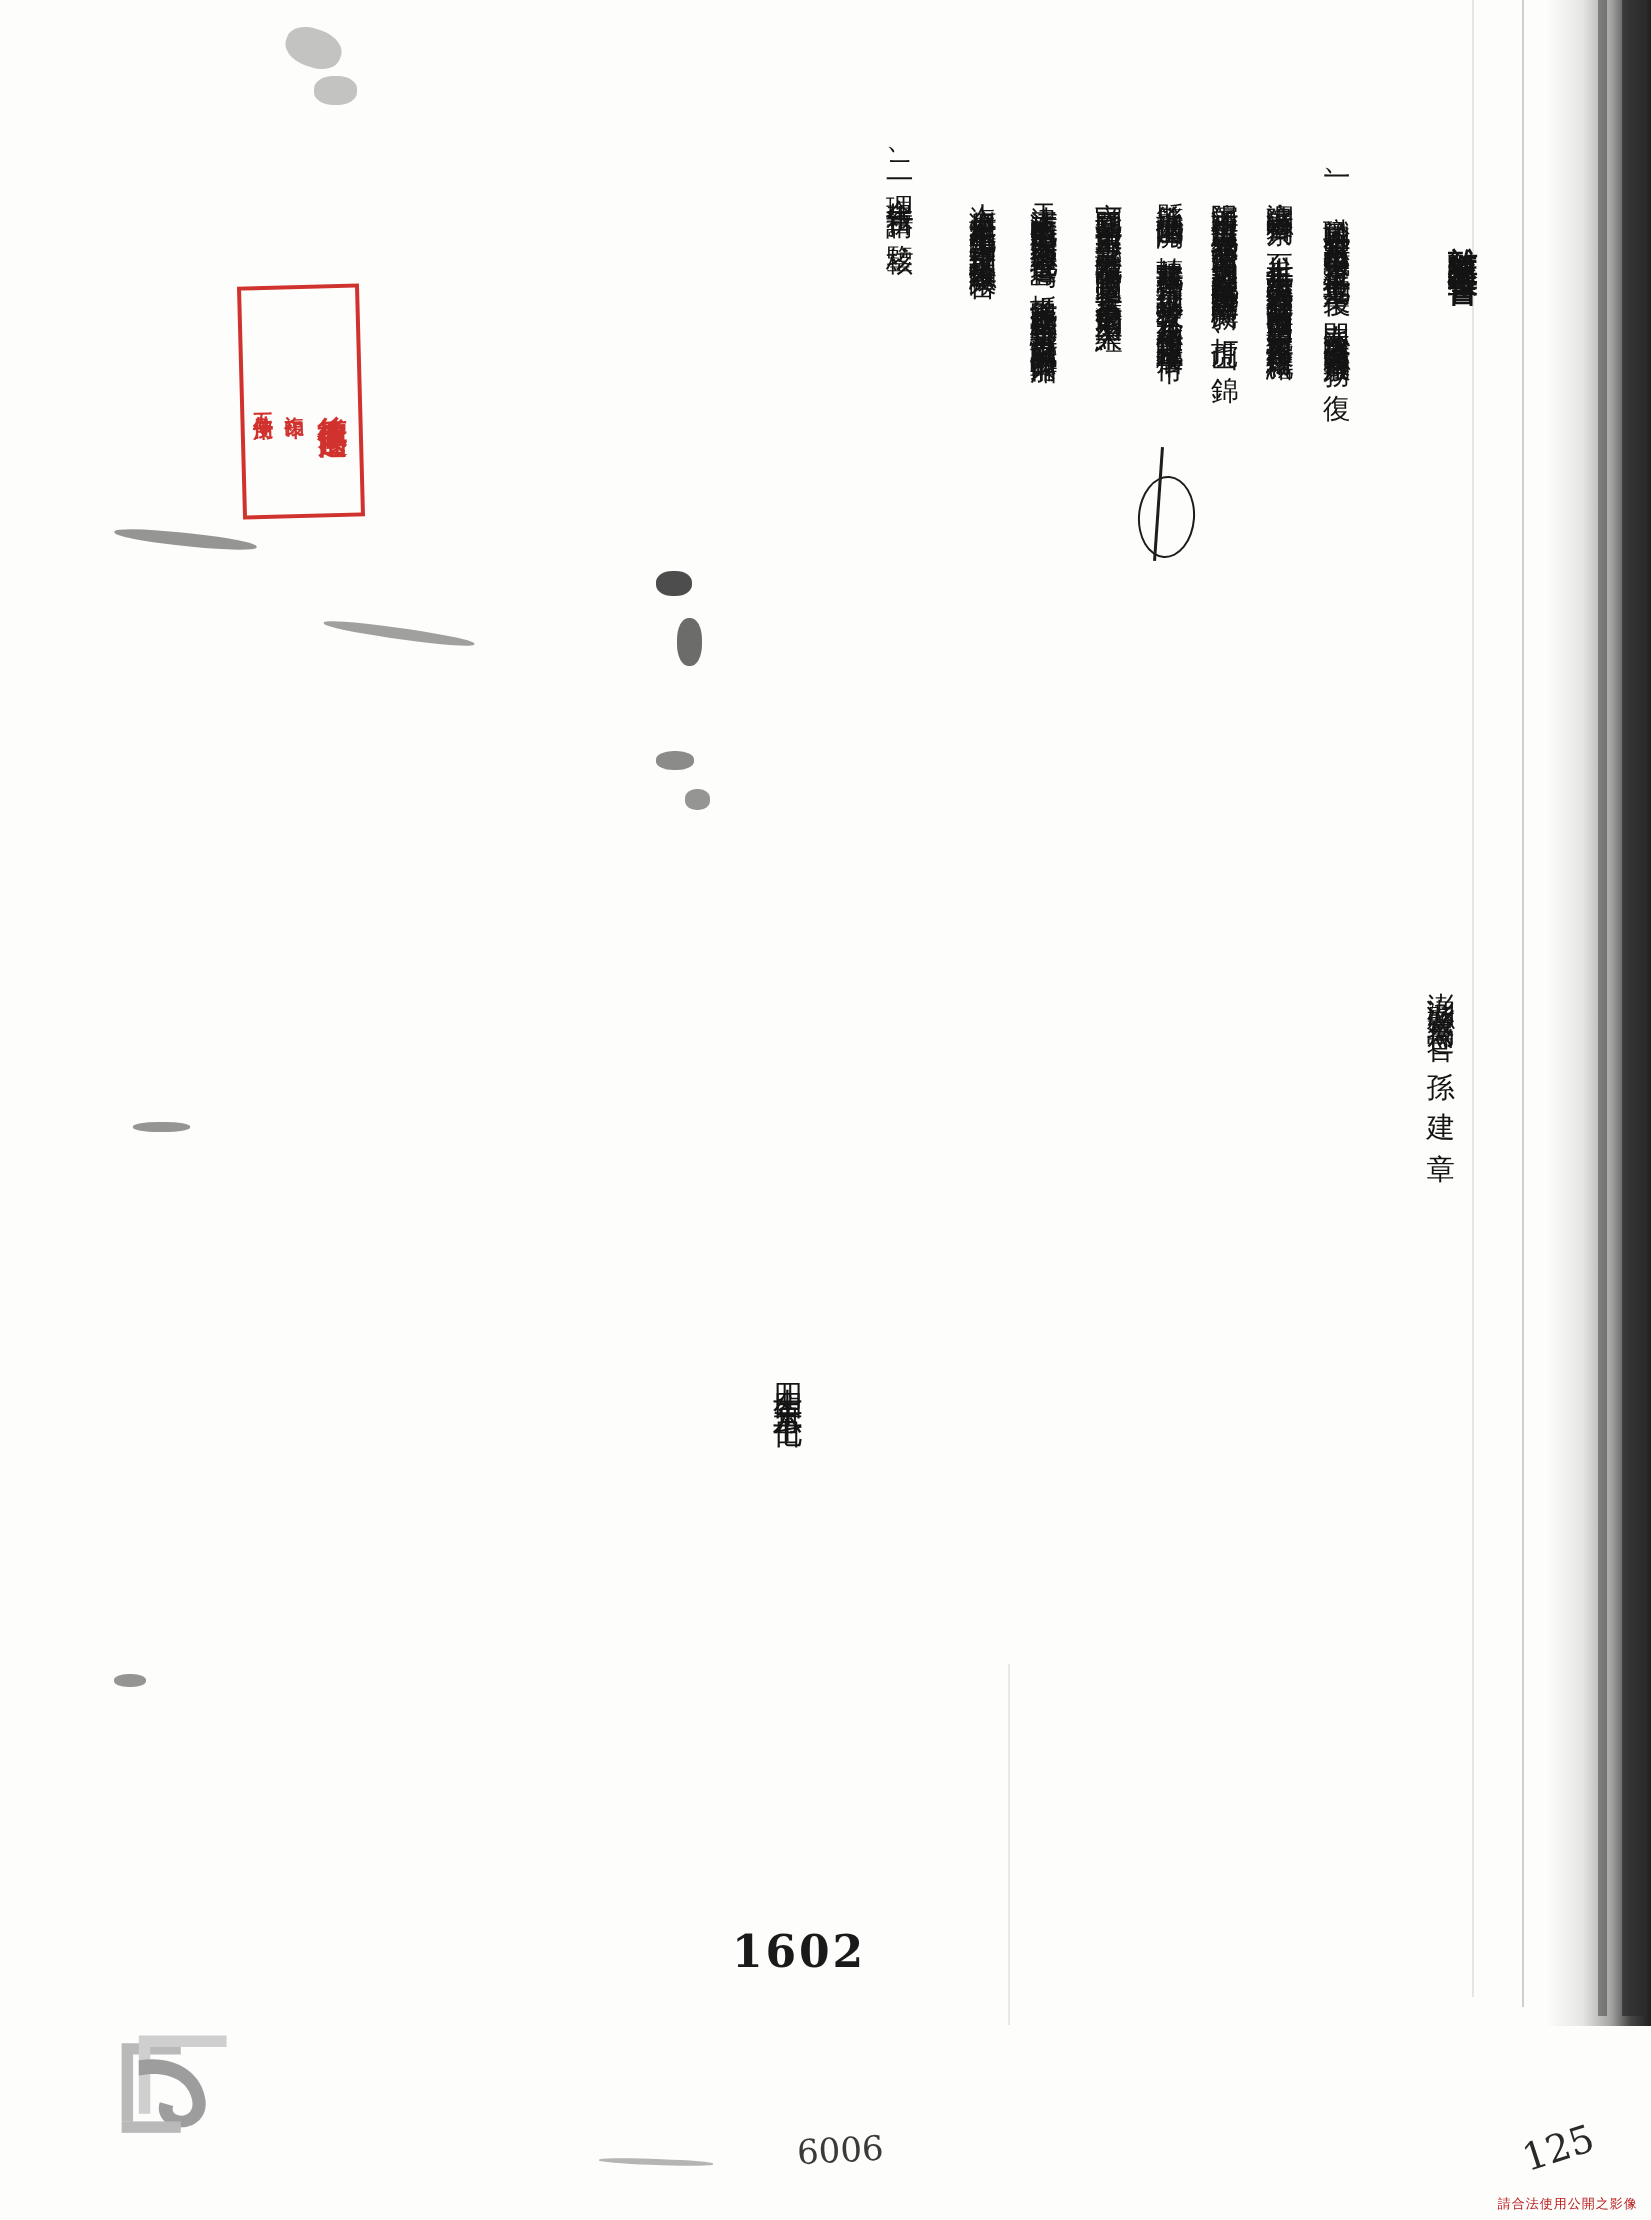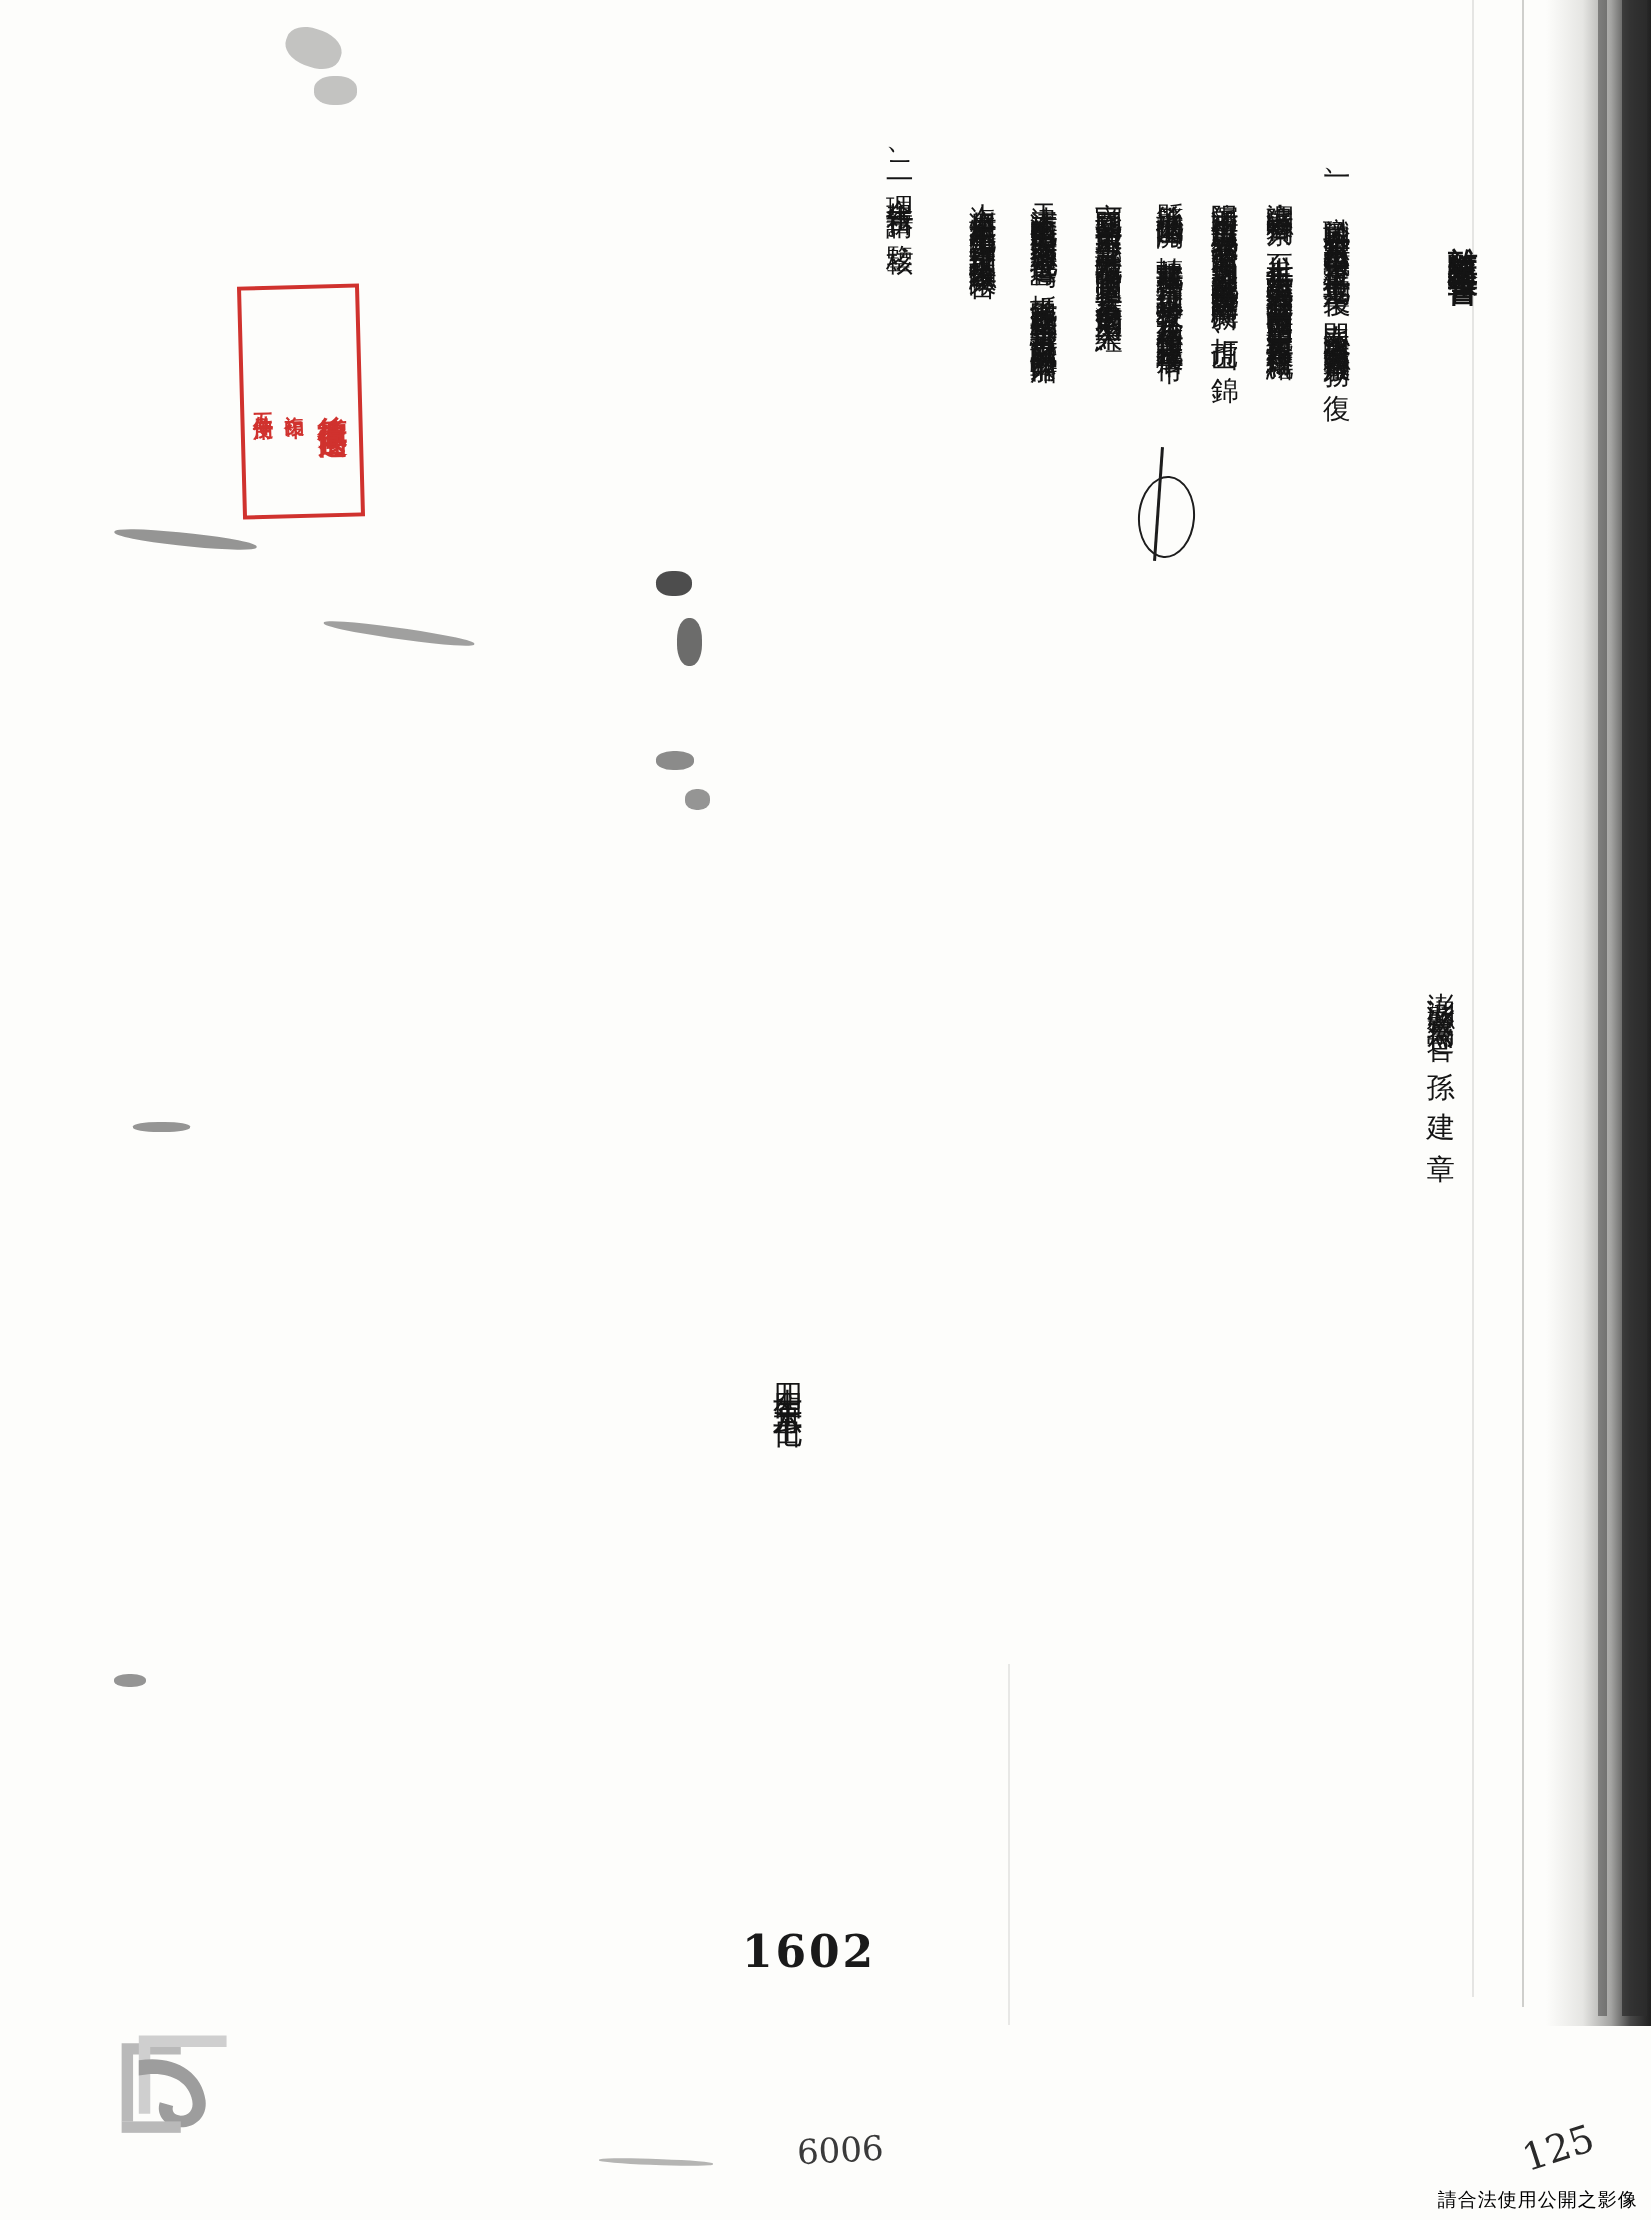--- a/index.html
+++ b/index.html
@@ -135,21 +135,20 @@
   
   #page-number {
     position: absolute;
     left: 732px;
     top: 1926px;
     font-family: "DejaVu Serif", serif;
     font-size: 44px;
     font-weight: bold;
     color: #1a1a1a;
     letter-spacing: 2.9px;
-    margin-left: 10px;
   }
   #hand-number {
     position: absolute;
     left: 797px;
     top: 2130px;
     font-family: "DejaVu Serif", serif;
     font-size: 34px;
     color: #3a3a3a;
     transform: rotate(-3deg);
   }
@@ -160,22 +159,22 @@
     font-family: "DejaVu Serif", serif;
     font-size: 38px;
     color: #2a2a2a;
     transform: rotate(-18deg);
   }
   #footer-note {
     position: absolute;
     right: 13.3px;
     bottom: 7.6px;
     font-family: "DejaVu Sans", sans-serif;
-    font-size: 19px;
-    color: #000000;
+    font-size: 13px;
+    color: #b91c1c;
     letter-spacing: 1px;
   }
   
   #archive-logo {
     position: absolute;
     left: 114px;
     top: 2026px;
     width: 124px;
     height: 124px;
   }

